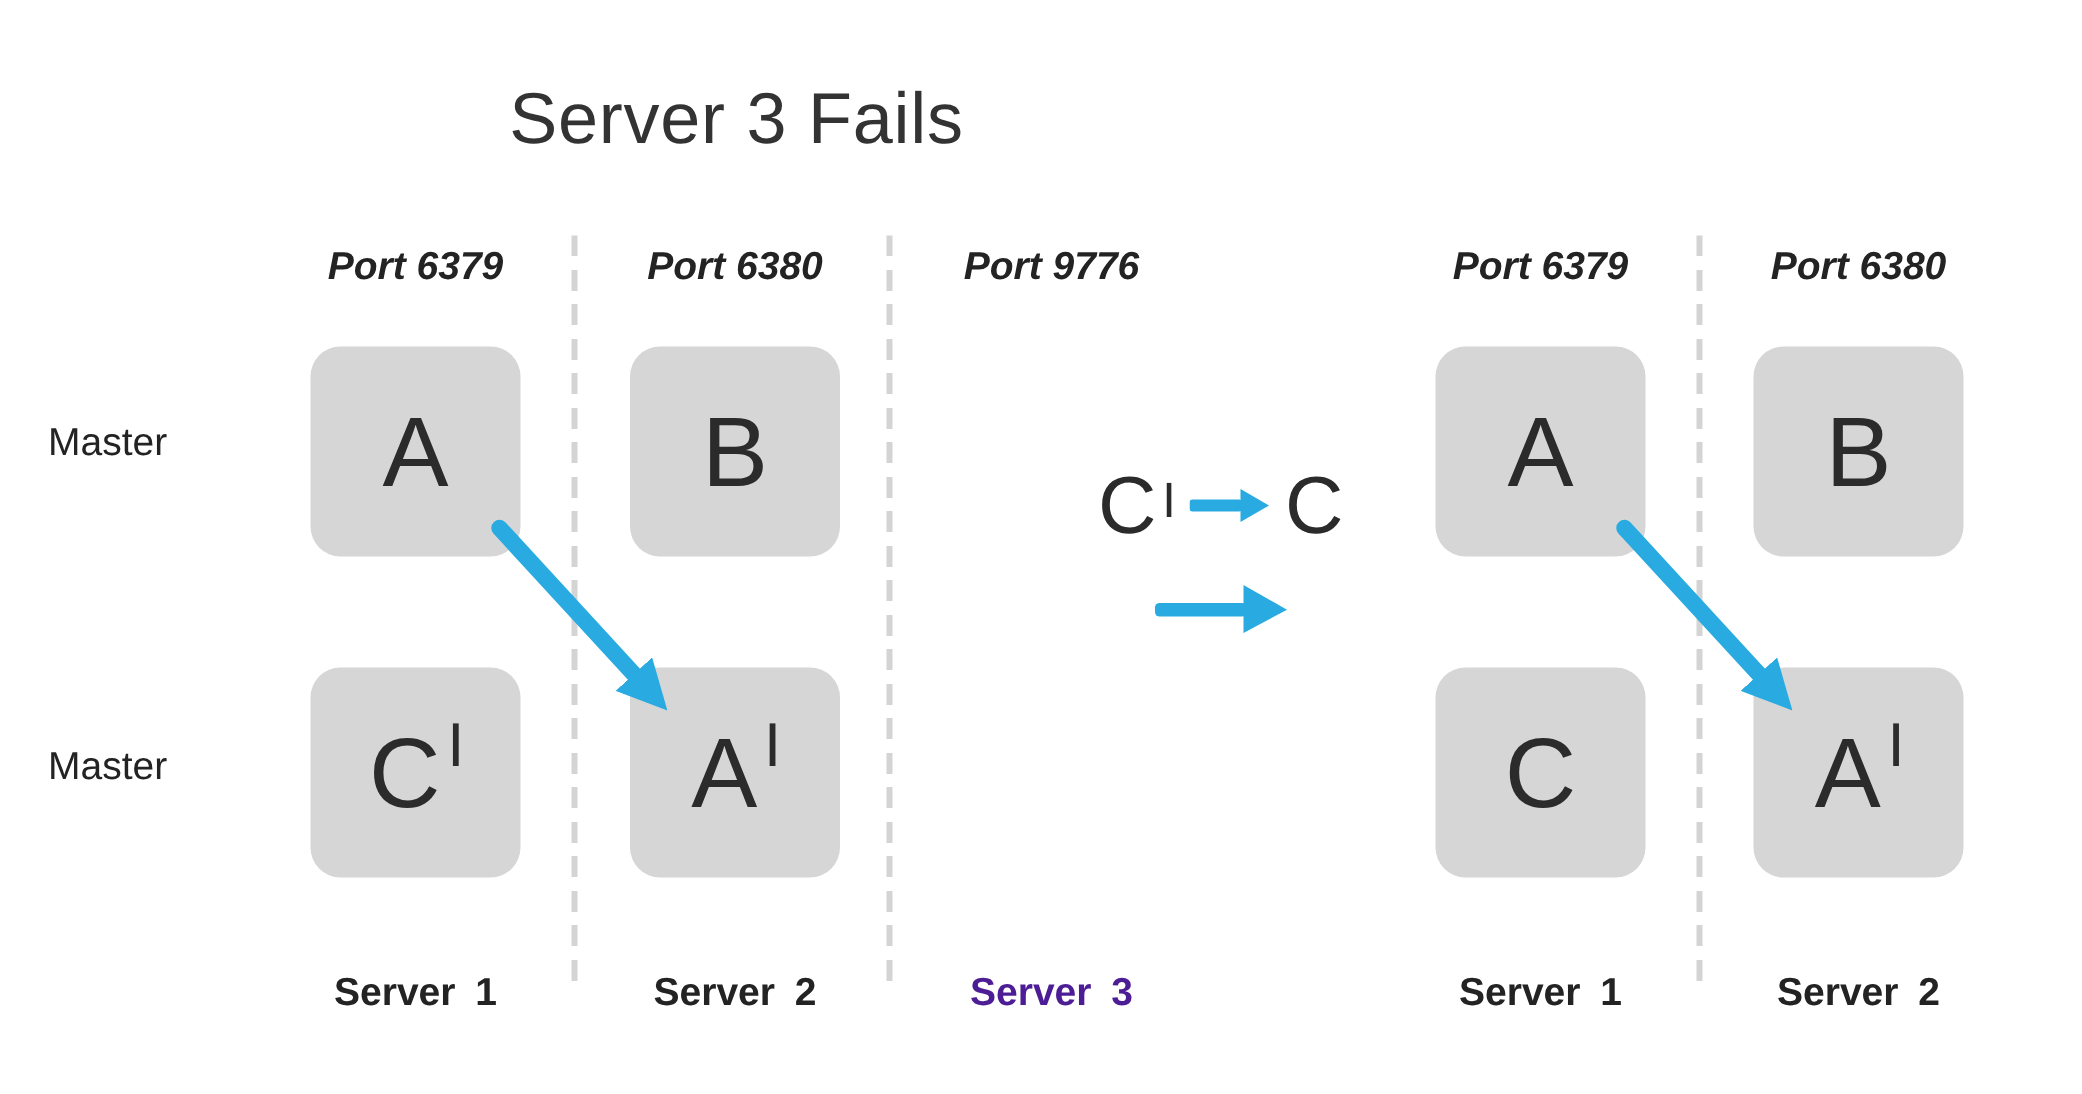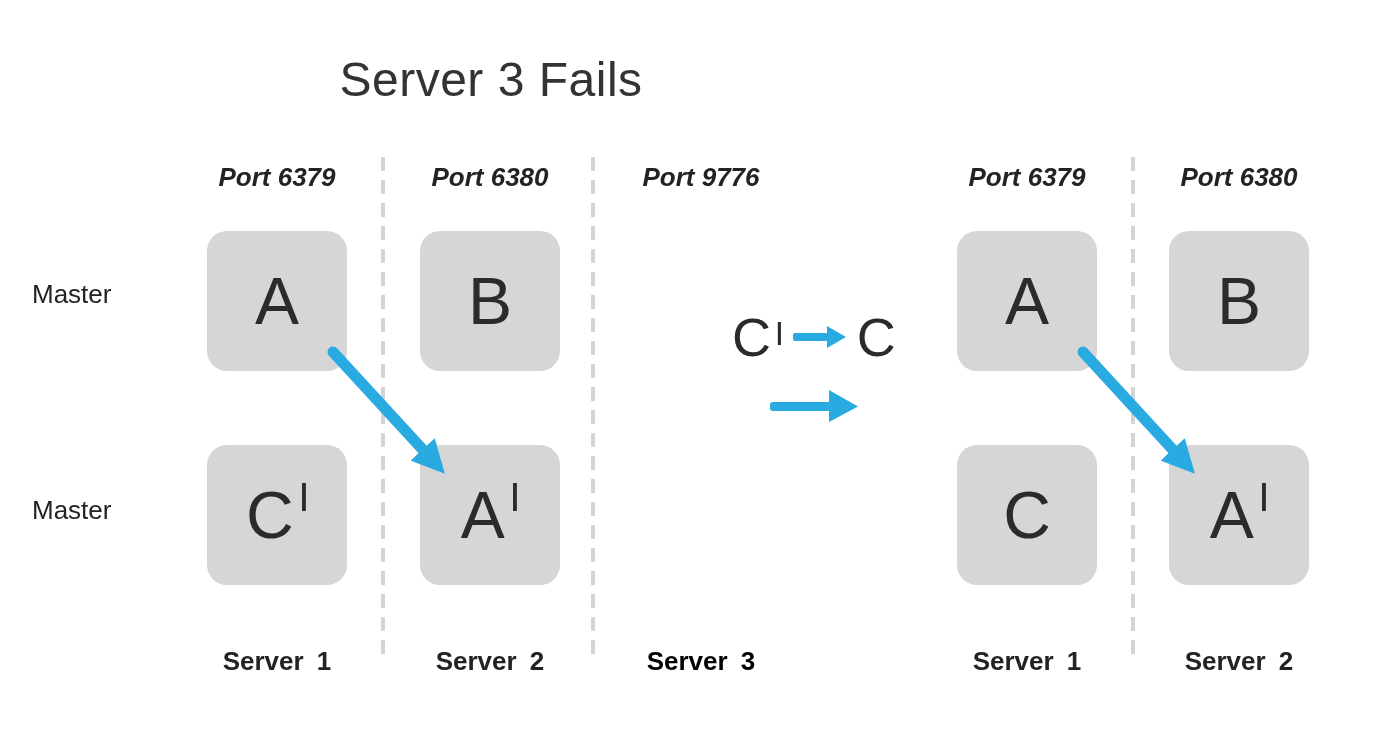--- a/index.html
+++ b/index.html
@@ -52,21 +52,21 @@
     position: absolute;
     top: 626px;
     width: 210px;
     text-align: center;
     font-size: 26px;
     font-weight: 700;
     color: #232323;
     word-spacing: 6px;
     margin-top: 20px;
   }
-  .server-label.failed { color: #000000; }
+  .server-label.failed { color: #4c1d95; }
   .node {
     position: absolute;
     width: 140px;
     height: 140px;
     background: #d6d6d6;
     border-radius: 20px;
     display: flex;
     align-items: center;
     justify-content: center;
     font-size: 66px;

